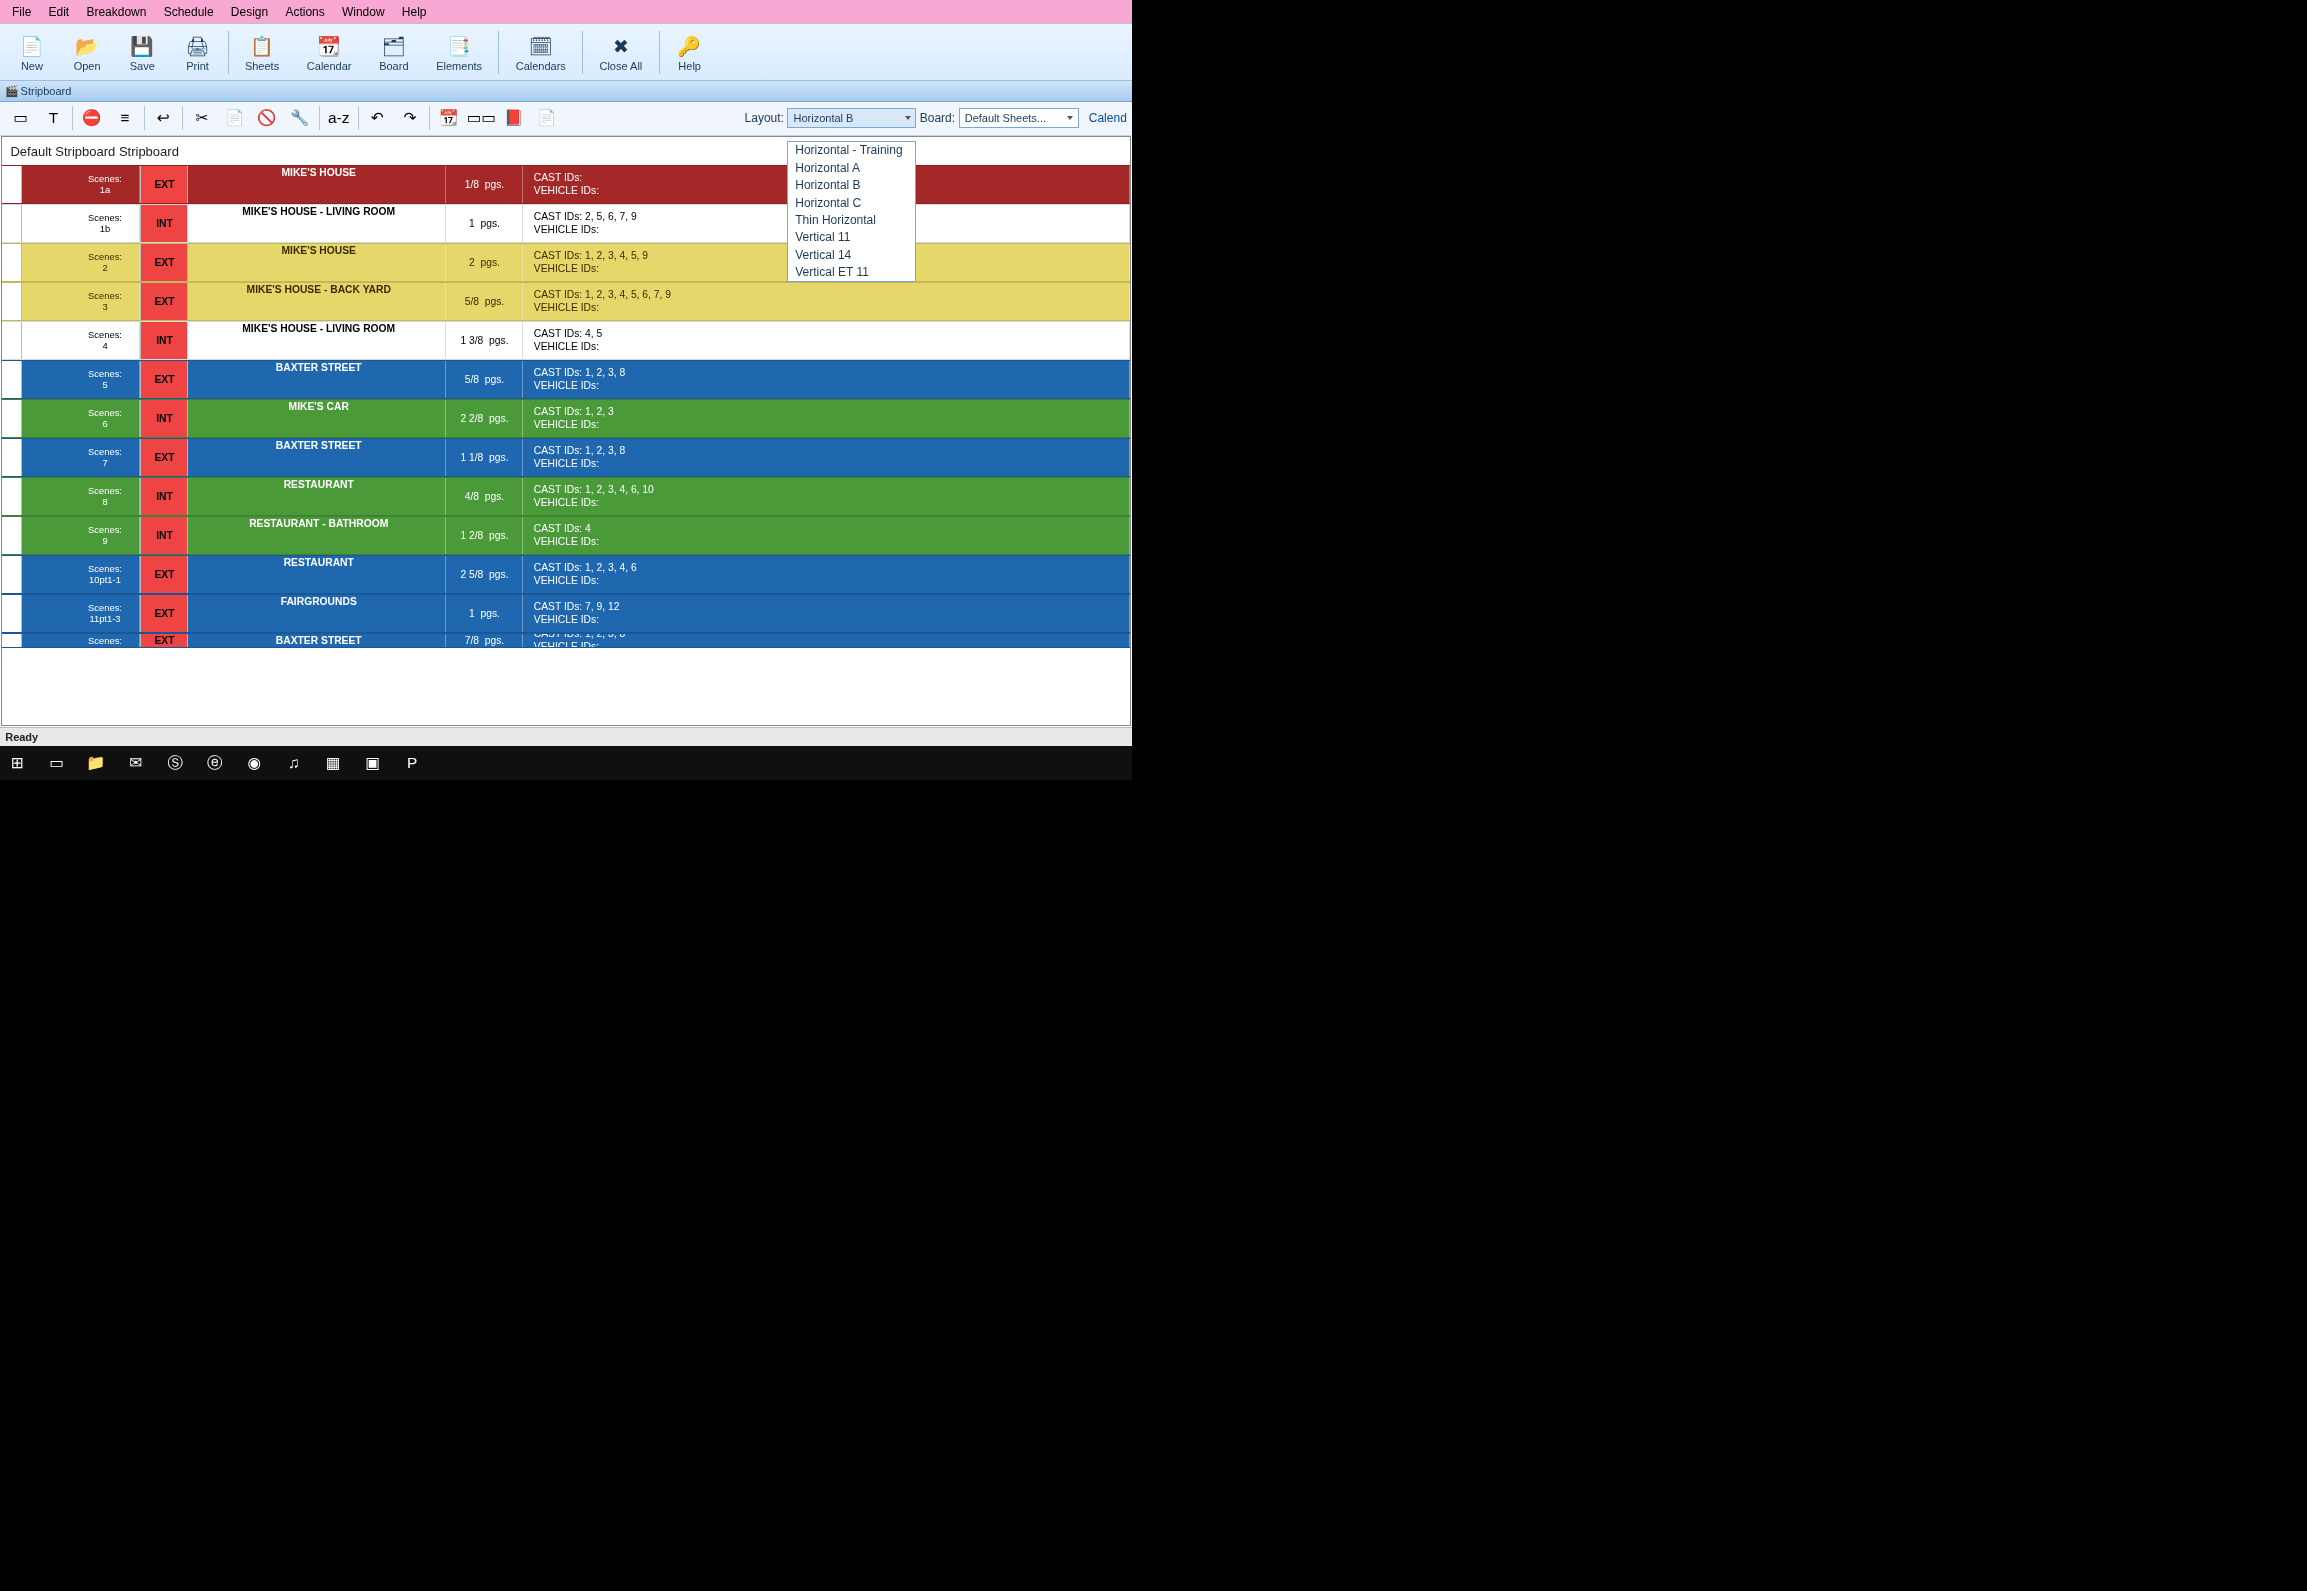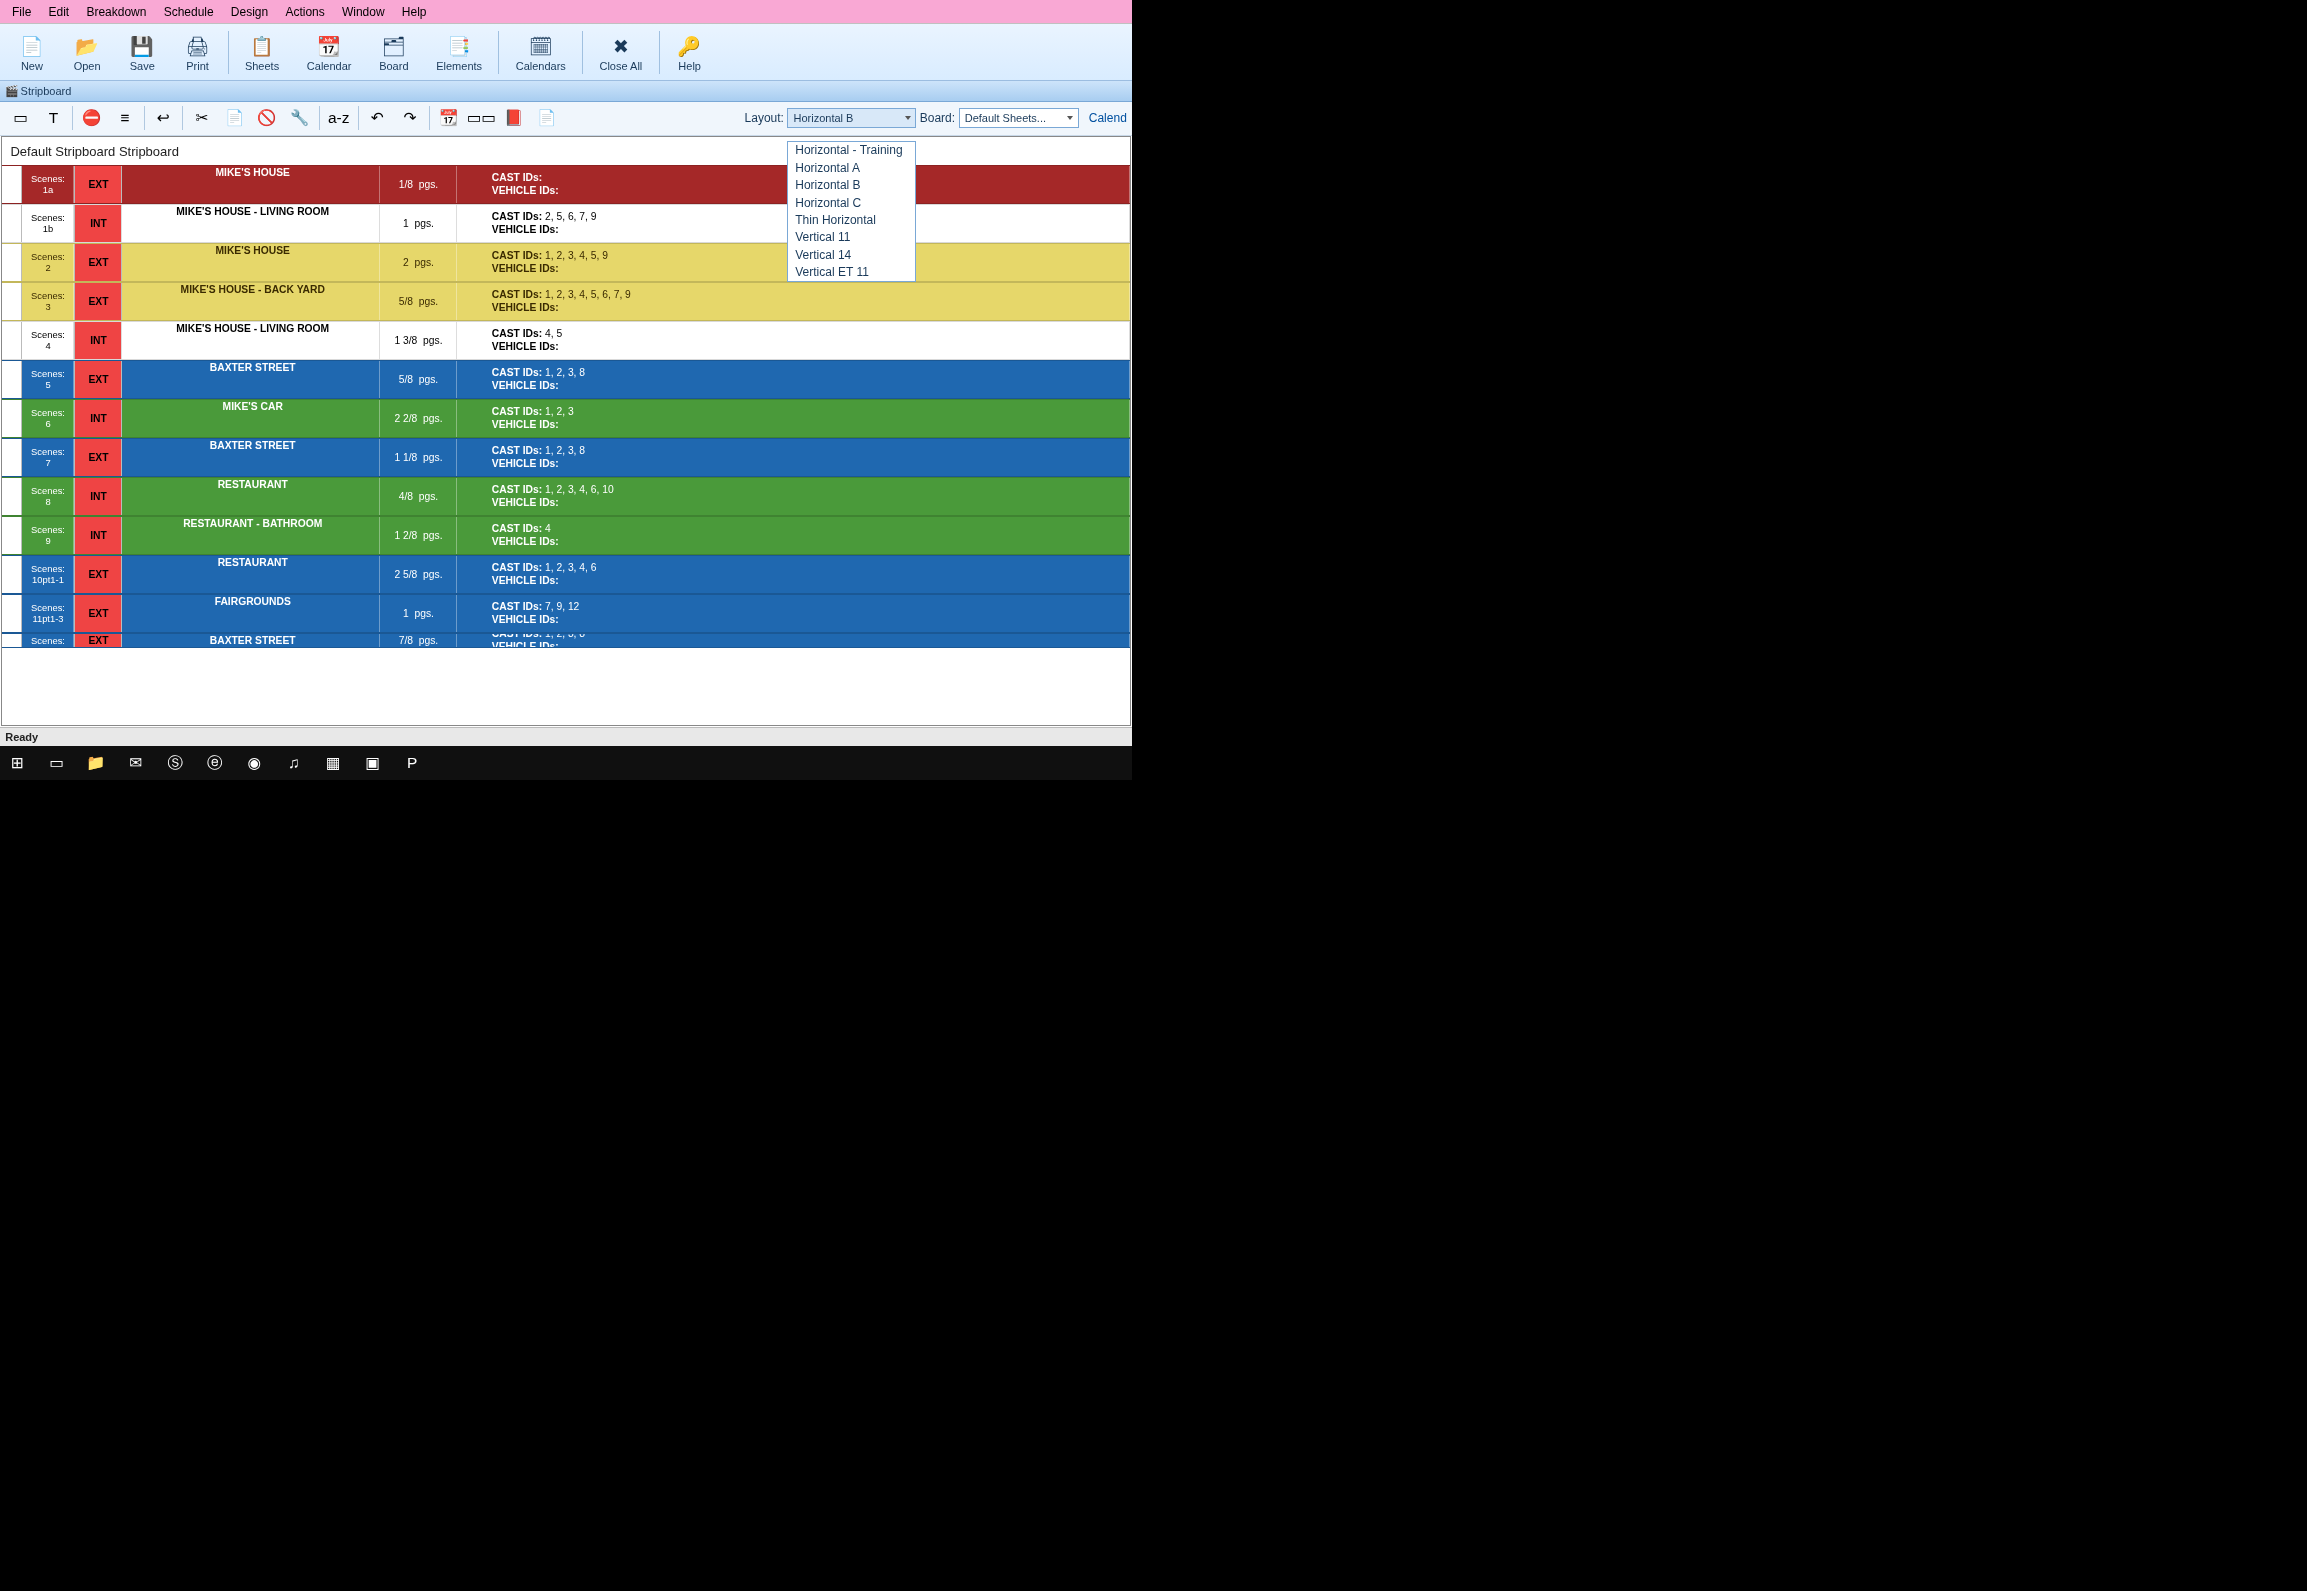--- a/index.html
+++ b/index.html
@@ -24,27 +24,27 @@
 .combo.layout { width:129px; background:#d8e8f8; }
 .combo.board  { width:120px; }
 .dropdown { position:absolute; top:33px; left:0; width:129px; background:#fff; border:0.9px solid #7aa8d6; z-index:100; font-size:12px; }
 .dropdown .dd-item { padding:1.7px 6.9px; cursor:default; }
 .stripboard-area { flex:1; overflow:hidden; background:#fff; border:0.9px solid #888; margin:0.9px; display:flex; flex-direction:column; }
 .sb-title { padding:6.9px 8.6px 5.2px 8.6px; font-size:13px; color:#222; }
 .strips { flex:1; overflow:hidden; }
 .strip { display:flex; height:39px; border-top:0.9px solid rgba(0,0,0,.15); border-bottom:0.9px solid rgba(0,0,0,.15); font-size:10.3px; }
 .strip .gutter { width:20.6px; background:#fff; border-right:0.9px solid #bbb; }
 .strip .cell { border-right:0.9px solid rgba(255,255,255,.35); display:flex; align-items:center; justify-content:center; flex-direction:column; padding:1.7px 3.4px; text-align:center; }
-.strip .scenes { width:52px; font-size:9.4px; line-height:1.2; }
+.strip .scenes { width:70px; font-size:9.4px; line-height:1.2;margin-left:48px; }
 .strip .ie     { width:48px; font-weight:bold; background:#ef4444; color:#000; border-right:0.9px solid #bbb; border-left:0.9px solid #bbb; }
 .strip .set    { width:258px; justify-content:flex-start; font-weight:bold; padding-left:6.9px; text-align:left; }
 .strip .pgs    { width:77px; font-size:10.3px; }
 .strip .ids    { flex:1; align-items:flex-start; justify-content:center; padding-left:10.3px; text-align:left; line-height:1.3; }
 .strip .ids .row { white-space:nowrap; }
-.strip .ids .lbl { font-weight:bold;margin-left:24px; }
+.strip .ids .lbl { font-weight:normal; }
 .c-red    { background:#a52828; color:#fff; }
 .c-white  { background:#fff; color:#000; }
 .c-white .cell { border-right:0.9px solid #ddd; }
 .c-yellow { background:#e6d76a; color:#3a2a00; }
 .c-blue   { background:#1f68b0; color:#fff; }
 .c-green  { background:#4a9a3a; color:#fff; }
 .strip.partial { height:15.5px; overflow:hidden; }
 .footer-bar { height:19px; background:#f0f0f0; border-top:0.9px solid #bbb; display:flex; align-items:center; font-size:11px; }
 .footer-bar .seg { padding:0 6.9px; border-right:0.9px solid #bbb; height:100%; display:flex; align-items:center; }
 .status-bar { height:19px; background:#e8e8e8; border-top:0.9px solid #bbb; display:flex; align-items:center; padding:0 5.2px; font-size:11px; font-weight:bold; color:#222; }

